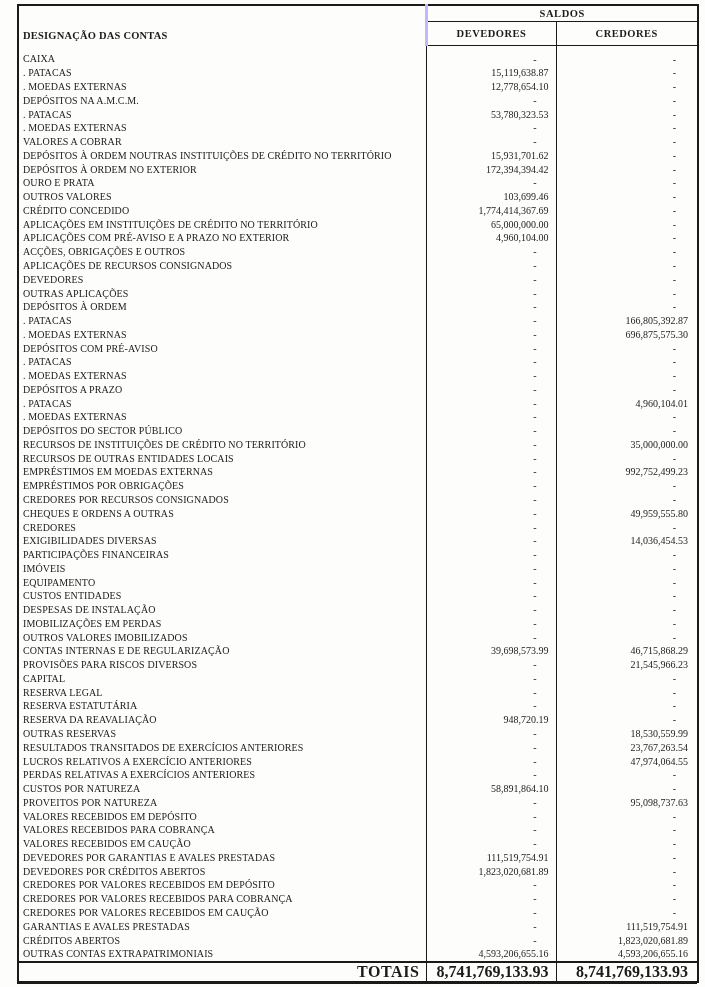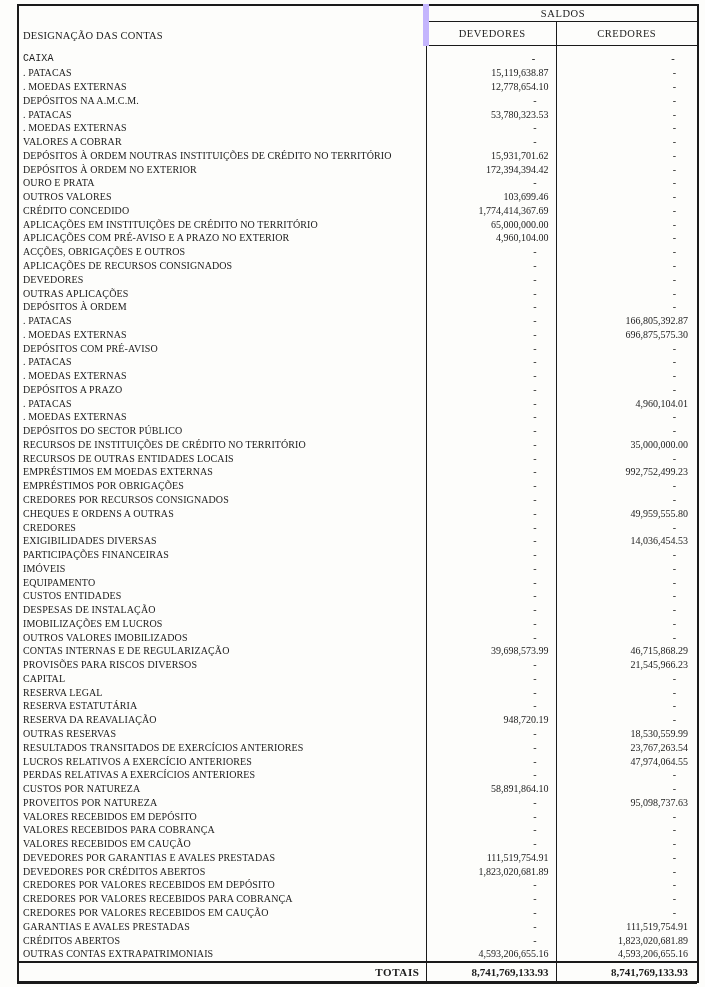--- a/index.html
+++ b/index.html
@@ -22,23 +22,23 @@
     width: 680px;
     border-collapse: collapse;
     table-layout: fixed;
     border: 2px solid #1a1a1a;
   }
   col.c-label { width: 408px; }
   col.c-dev   { width: 130px; }
   col.c-cred  { width: 142px; }
 
   
-  th { font-weight: normal; padding: 0; }
+  th { font-weight: bold; padding: 0; }
   th.designacao {
-    border-right: 6px solid #c4b5fd;
+    border-right: 3px solid #c4b5fd;
     vertical-align: bottom;
     text-align: left;
     font-size: 10.5px;
     letter-spacing: 0.2px;
     padding: 0 0 4px 4px;
   }
   tr.saldos-row th.saldos {
     height: 16px;
     font-size: 10.5px;
     text-align: center;
@@ -56,40 +56,40 @@
   tr.cols-row th.dev { border-right: 1px solid #1a1a1a; }
 
   
   tbody td {
     font-size: 10px;
     line-height: 13.76px;
     padding: 0;
     white-space: nowrap;
     overflow: hidden;
   }
-  tbody tr:first-child td { padding-top: 7px; font-family: Liberation Mono, monospace; }
+  tbody tr:first-child td { padding-top: 7px; }
   td.label {
     text-align: left;
     padding-left: 4px;
     border-right: 1px solid #1a1a1a;
     letter-spacing: 0.1px;
   }
   td.dev {
     text-align: right;
     padding-right: 7px;
     border-right: 1px solid #1a1a1a;
   }
   td.cred { text-align: right; padding-right: 9px; }
   td.dev.dash  { padding-right: 19px; }
   td.cred.dash { padding-right: 21px; }
 
   
   tfoot td {
     font-weight: bold;
-    font-size: 11px;
+    font-size: 16px;
     height: 20px;
     padding: 0;
     border-top: 2px solid #1a1a1a;
     white-space: nowrap;
   }
   tfoot td.t-label {
     text-align: right;
     padding-right: 6px;
     border-right: 1px solid #1a1a1a;
     letter-spacing: 0.6px;
@@ -328,21 +328,21 @@
           <td class="label">CUSTOS ENTIDADES</td>
           <td class="dev dash">-</td>
           <td class="cred dash">-</td>
         </tr>
         <tr>
           <td class="label">DESPESAS DE INSTALAÇÃO</td>
           <td class="dev dash">-</td>
           <td class="cred dash">-</td>
         </tr>
         <tr>
-          <td class="label">IMOBILIZAÇÕES EM LUCROS</td>
+          <td class="label">IMOBILIZAÇÕES EM PERDAS</td>
           <td class="dev dash">-</td>
           <td class="cred dash">-</td>
         </tr>
         <tr>
           <td class="label">OUTROS VALORES IMOBILIZADOS</td>
           <td class="dev dash">-</td>
           <td class="cred dash">-</td>
         </tr>
         <tr>
           <td class="label">CONTAS INTERNAS E DE REGULARIZAÇÃO</td>

